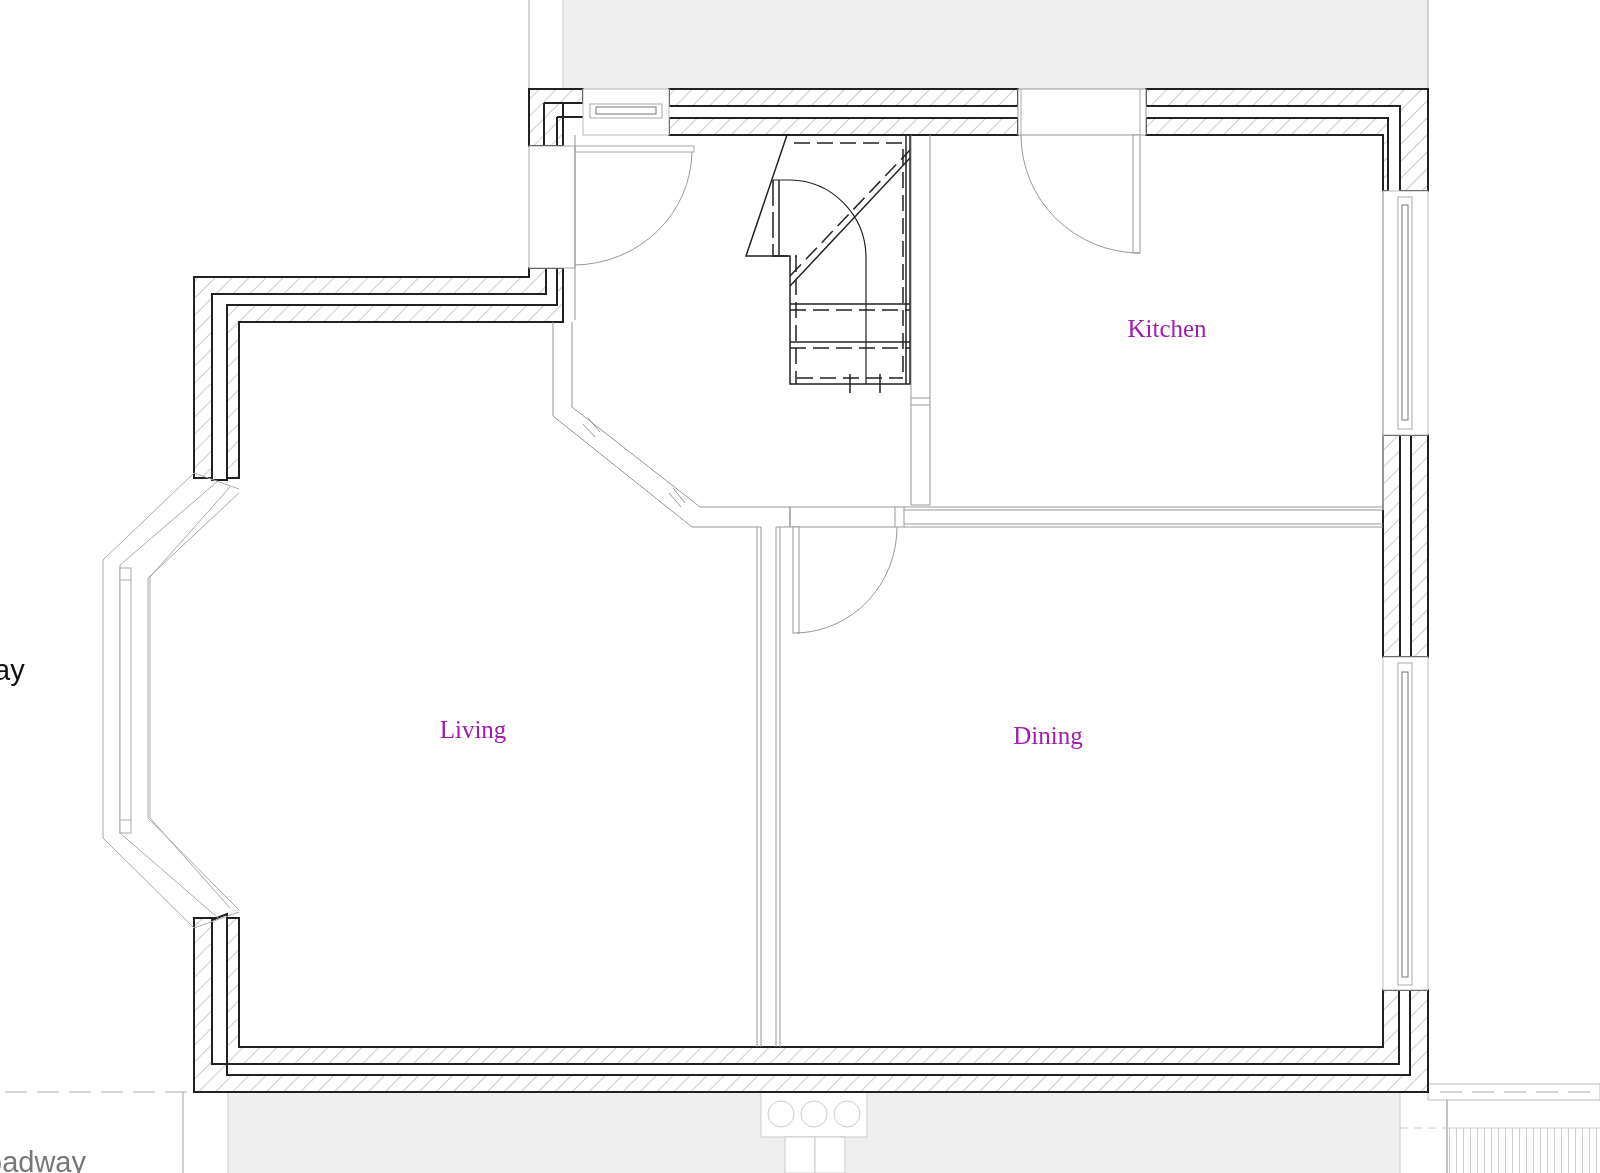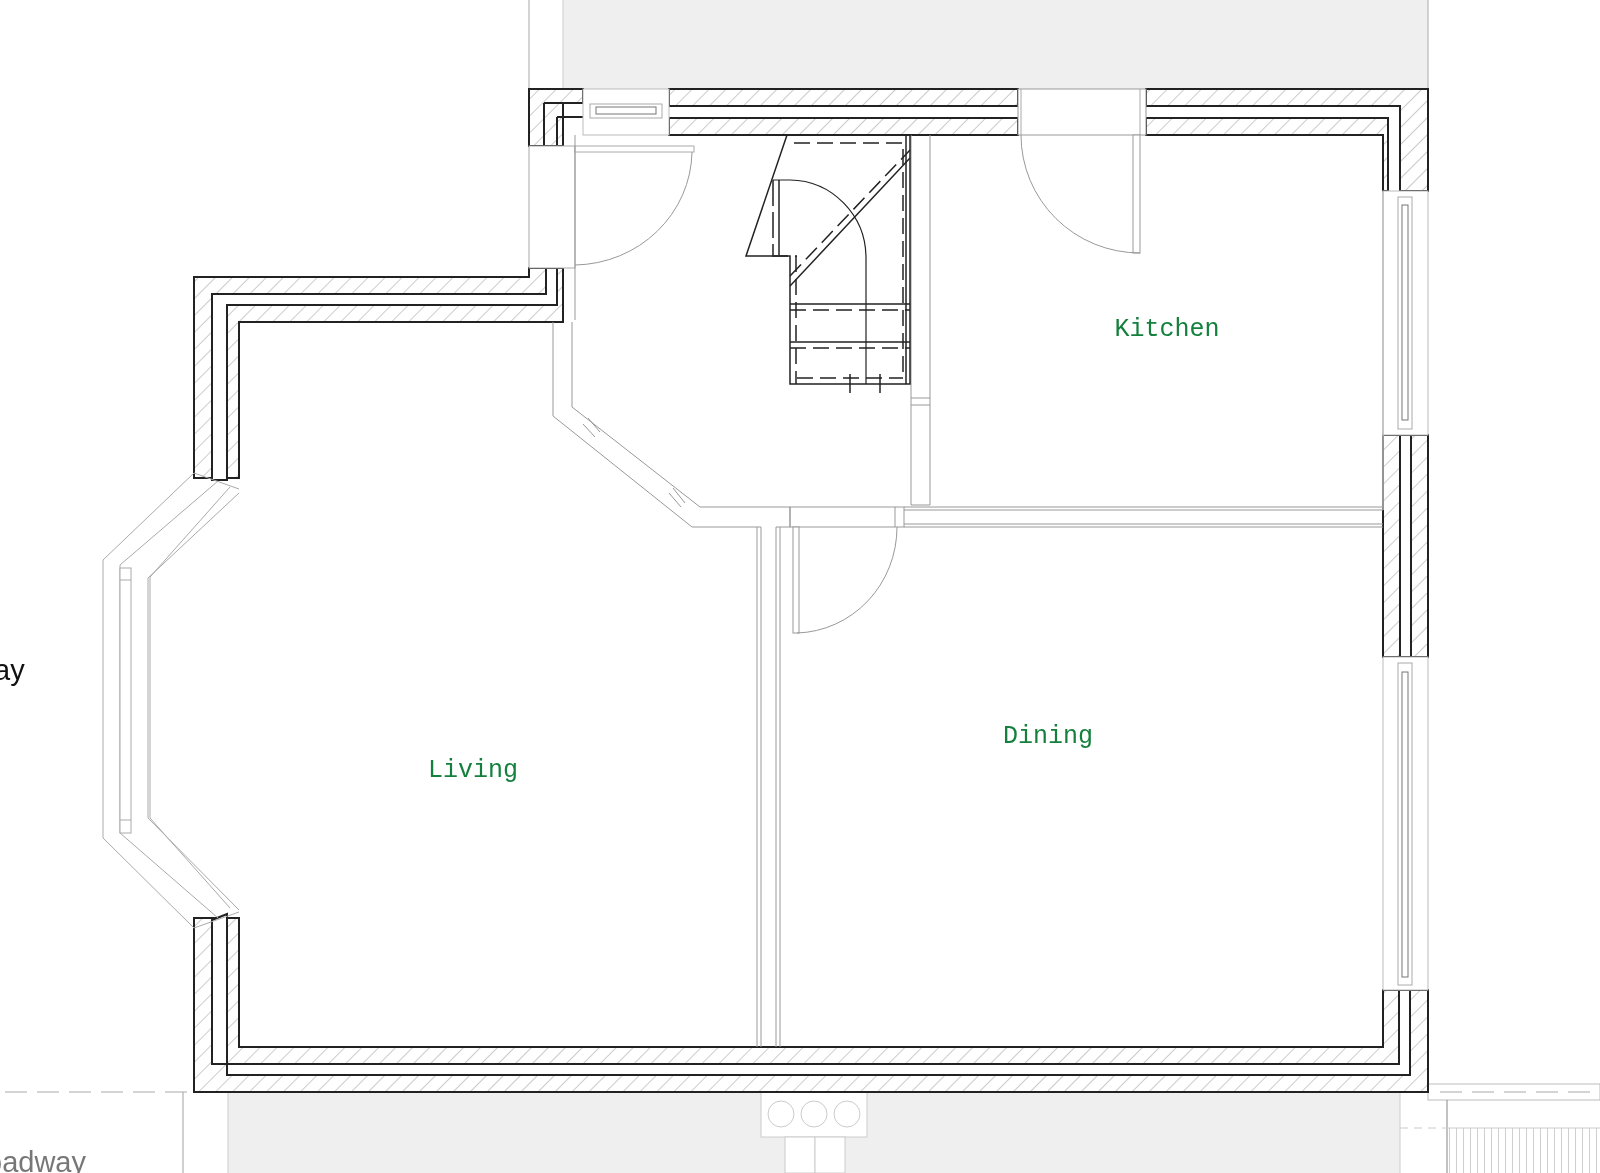--- a/index.html
+++ b/index.html
@@ -1,18 +1,18 @@
 <!DOCTYPE html>
 <html><head>
 <meta charset="utf-8">
 <style>
   html, body { margin:0; padding:0; background:#ffffff; }
   body { width:1600px; height:1173px; overflow:hidden; position:relative; font-family:"Liberation Sans", sans-serif; }
   #plan { position:absolute; left:0; top:0; }
-  .room-label { position:absolute; font-family:Liberation Mono, monospace; font-size:25px; color:#15803d; white-space:nowrap; transform:translateX(-50%); }
+  .room-label { position:absolute; font-family:Liberation Serif, serif; font-size:25px; color:#a21caf; white-space:nowrap; transform:translateX(-50%); }
   .site-label { position:absolute; font-family:"Liberation Sans", sans-serif; white-space:nowrap; }
   .road-left { left:-6px; top:654px; font-size:29px; color:#111111; }
   .road-bottom { left:-14px; top:1146px; font-size:29px; color:#777777; }
 </style>
 </head>
 <body>
 
 <svg id="plan" width="1600" height="1173" viewBox="0 0 1600 1173" xmlns="http://www.w3.org/2000/svg">
   <defs>
     <pattern id="hatch" patternUnits="userSpaceOnUse" width="12" height="12" patternTransform="rotate(45)">
@@ -178,16 +178,16 @@
     <line x1="790" y1="304" x2="910" y2="304"></line>
     <line x1="790" y1="310" x2="910" y2="310" stroke-dasharray="16,7"></line>
     <line x1="790" y1="342" x2="910" y2="342"></line>
     <line x1="790" y1="348" x2="910" y2="348" stroke-dasharray="16,7"></line>
     <line x1="850" y1="374" x2="850" y2="393"></line>
     <line x1="880" y1="374" x2="880" y2="393"></line>
   </g>
 </svg>
 
 <div class="room-label" style="left:1167px; top:315px;">Kitchen</div>
-<div class="room-label" style="left:473px; top:756px;">Living</div>
+<div class="room-label" style="left:473px; top:716px;">Living</div>
 <div class="room-label" style="left:1048px; top:722px;">Dining</div>
 <div class="site-label road-left">ay</div>
 <div class="site-label road-bottom">oadway</div>
 
 </body></html>

